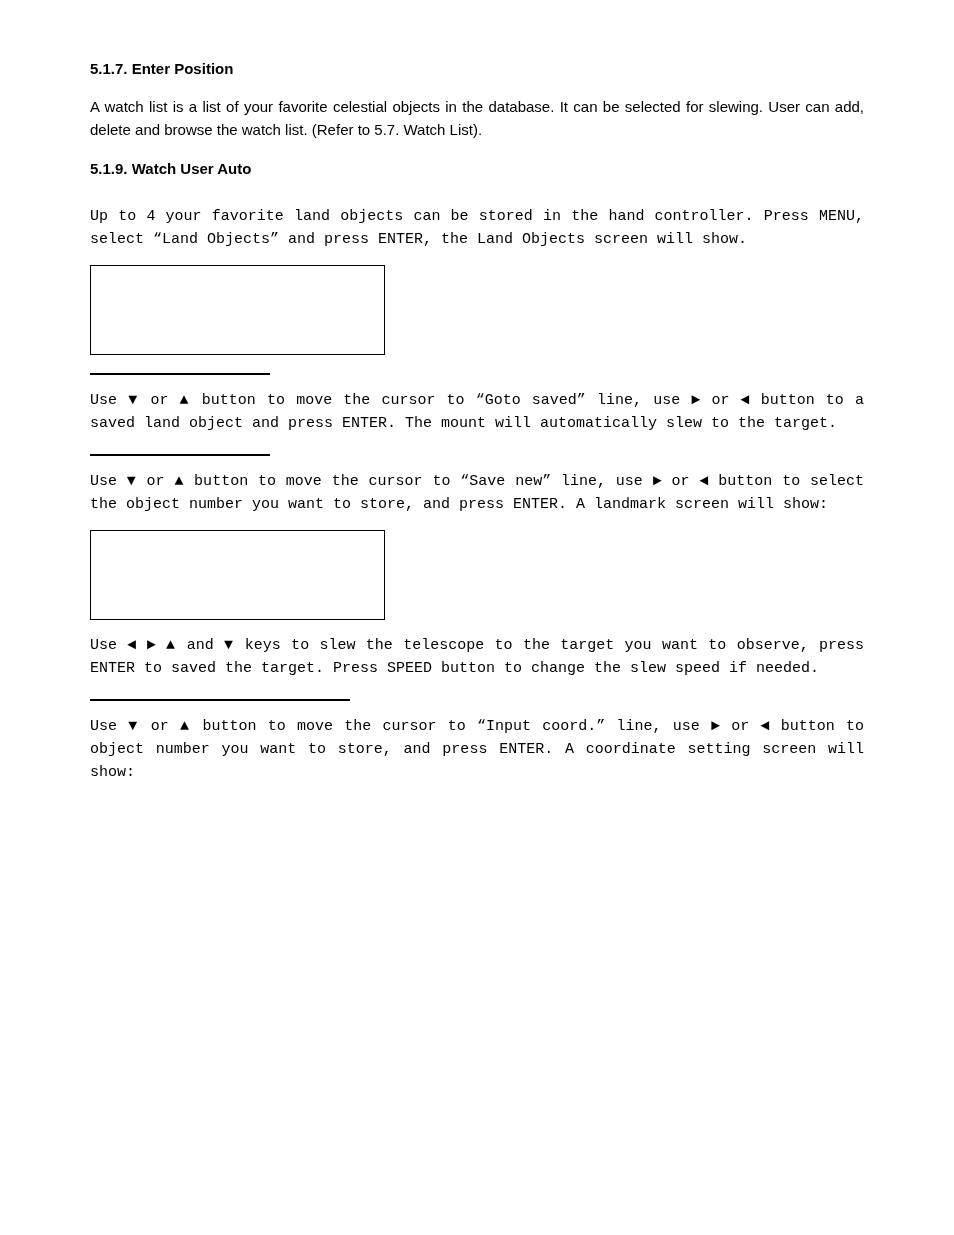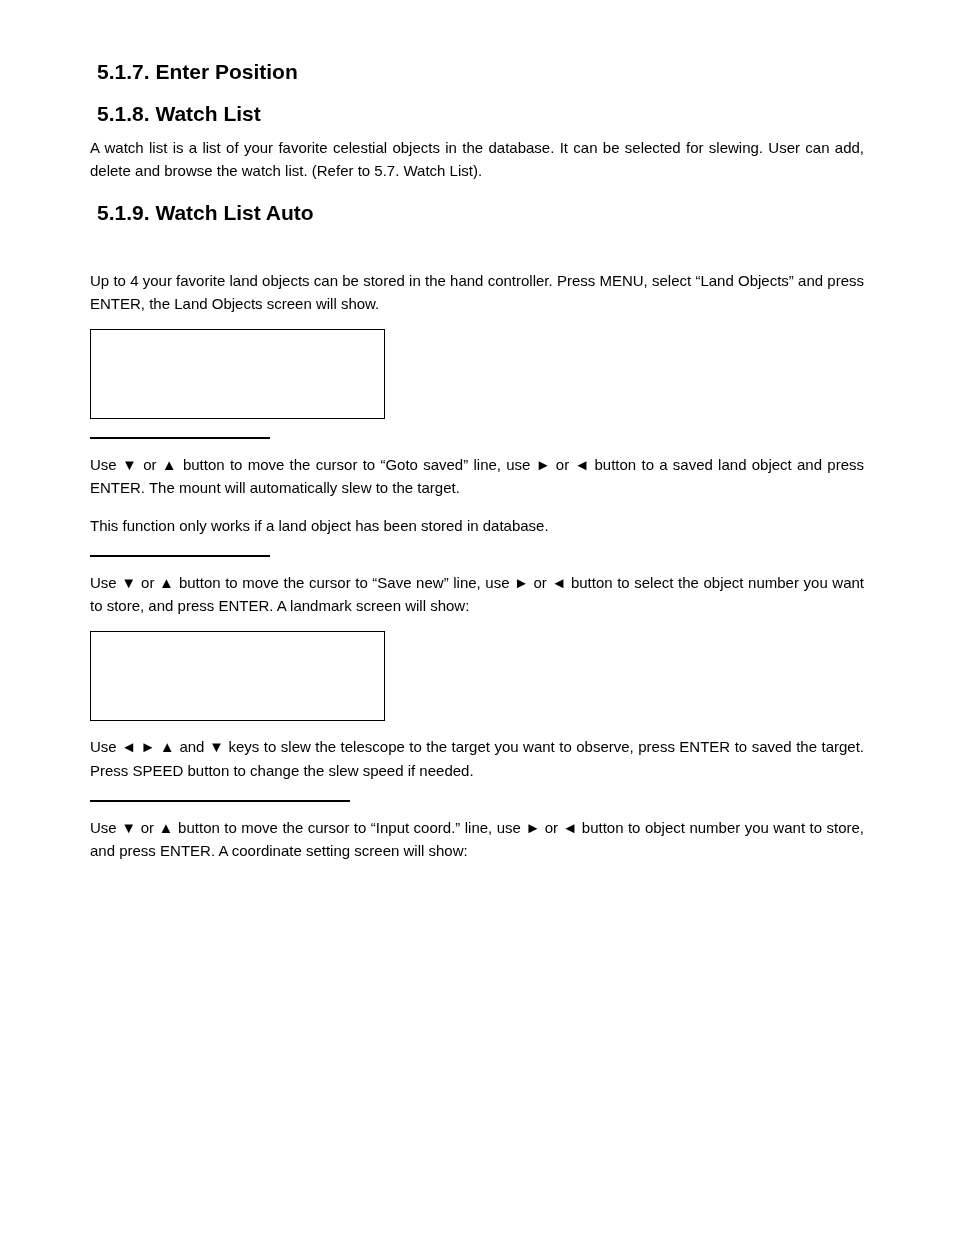--- a/index.html
+++ b/index.html
@@ -17,23 +17,22 @@
       min-height: 1235px;
     }
 
     .page {
       padding: 60px 90px 60px 90px;
       max-width: 954px;
     }
 
     .section-heading {
       font-weight: bold;
-      font-size: 21px;
+      font-size: 15px;
       margin-bottom: 10px;
-      margin-left: 7px;
     }
 
     .paragraph {
       text-align: justify;
       line-height: 1.55;
       margin-bottom: 14px;
     }
 
     .section {
       margin-bottom: 18px;
@@ -64,37 +63,35 @@
 </head>
 <body>
 
 <div class="page">
 
   <div class="section">
     <div class="section-heading">5.1.7. Enter Position</div>
   </div>
 
   <div class="section">
-    <div class="section-heading">5.1.8. Watch List</div>
     <div class="paragraph">A watch list is a list of your favorite celestial objects in the database. It can be selected for slewing. User can add, delete and browse the watch list. (Refer to 5.7. Watch List).</div>
   </div>
 
   <div class="section">
-    <div class="section-heading">5.1.9. Watch List Auto</div>
+    <div class="section-heading">5.1.9. Watch User Auto</div>
   </div>
 
-  <div style="margin-top: 44px;">
+  <div style="margin-top: 28px; font-family: Liberation Mono, monospace;">
     <div class="paragraph">Up to 4 your favorite land objects can be stored in the hand controller. Press MENU, select “Land Objects” and press ENTER, the Land Objects screen will show.</div>
 
     <div class="screen-box"></div>
 
     <hr class="divider-line">
 
     <div class="paragraph">Use ▼ or ▲ button to move the cursor to “Goto saved” line, use ► or ◄ button to a saved land object and press ENTER. The mount will automatically slew to the target.</div>
-    <div class="paragraph">This function only works if a land object has been stored in database.</div>
 
     <hr class="divider-line">
 
     <div class="paragraph">Use ▼ or ▲ button to move the cursor to “Save new” line, use ► or ◄ button to select the object number you want to store, and press ENTER. A landmark screen will show:</div>
 
     <div class="screen-box"></div>
 
     <div class="paragraph">Use ◄ ► ▲ and ▼ keys to slew the telescope to the target you want to observe, press ENTER to saved the target. Press SPEED button to change the slew speed if needed.</div>
 
     <hr class="divider-line-long">

